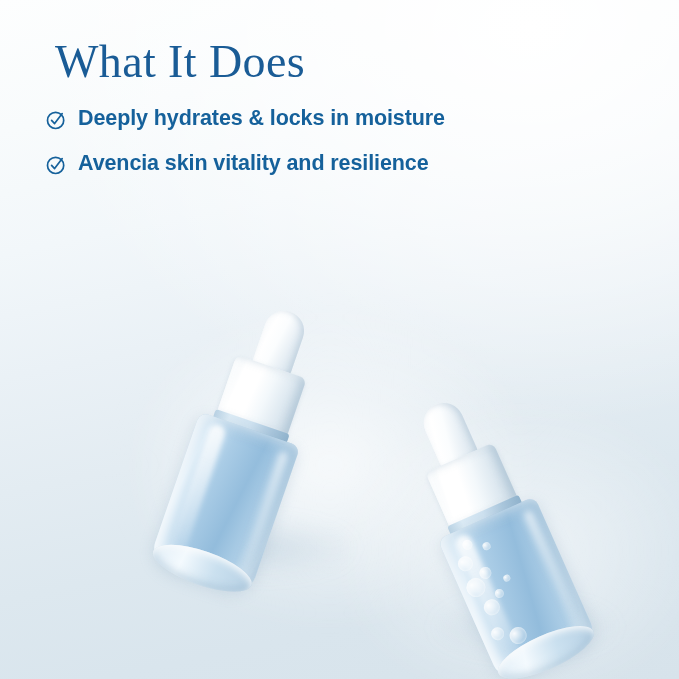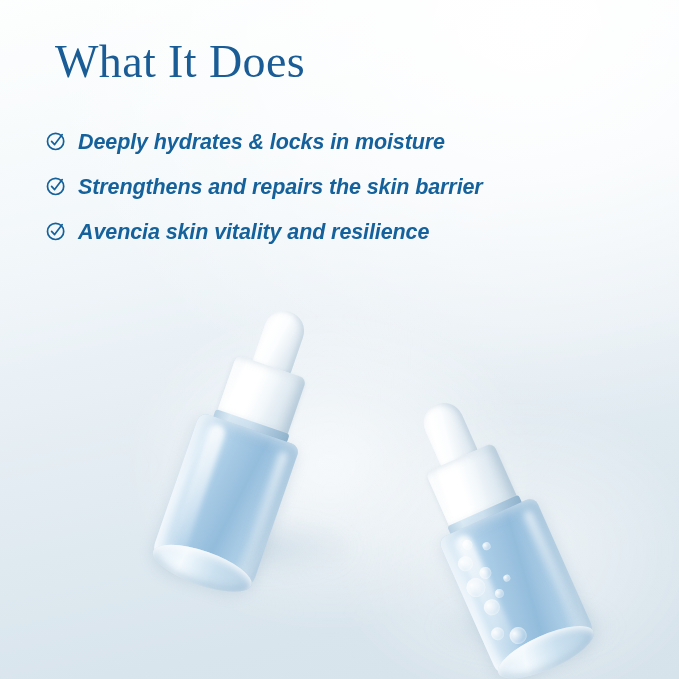--- a/index.html
+++ b/index.html
@@ -67,23 +67,22 @@
   .benefits {
     position: absolute;
     left: 44px;
     top: 108px;
     width: 600px;
     list-style: none;
   }
 
   .benefit-row {
     display: flex;
-    align-items: flex-end;
+    align-items: flex-start;
     height: 45px;
-    font-style: italic;
   }
 
   .check-icon {
     flex: 0 0 auto;
     width: 24px;
     height: 24px;
     margin-right: 10px;
     display: block;
   }
   .check-icon svg { display: block; width: 24px; height: 24px; }
@@ -298,29 +297,20 @@
       <span class="check-icon">
         <svg viewBox="0 0 24 24" fill="none" stroke="#15619b" stroke-width="1.7" stroke-linecap="round" stroke-linejoin="round">
           <circle cx="11.6" cy="12.4" r="8.1"></circle>
           <path d="M7.6 12.4 L10.6 15.6 L18.2 5.6"></path>
         </svg>
       </span>
       <span class="benefit-text">Deeply hydrates &amp; locks in moisture</span>
     </li>
 
 
-    <li class="benefit-row">
-      <span class="check-icon">
-        <svg viewBox="0 0 24 24" fill="none" stroke="#15619b" stroke-width="1.7" stroke-linecap="round" stroke-linejoin="round">
-          <circle cx="11.6" cy="12.4" r="8.1"></circle>
-          <path d="M7.6 12.4 L10.6 15.6 L18.2 5.6"></path>
-        </svg>
-      </span>
-      <span class="benefit-text">Strengthens and repairs the skin barrier</span>
-    </li>
 
     <li class="benefit-row">
       <span class="check-icon">
         <svg viewBox="0 0 24 24" fill="none" stroke="#15619b" stroke-width="1.7" stroke-linecap="round" stroke-linejoin="round">
           <circle cx="11.6" cy="12.4" r="8.1"></circle>
           <path d="M7.6 12.4 L10.6 15.6 L18.2 5.6"></path>
         </svg>
       </span>
       <span class="benefit-text">Avencia skin vitality and resilience</span>
     </li>

